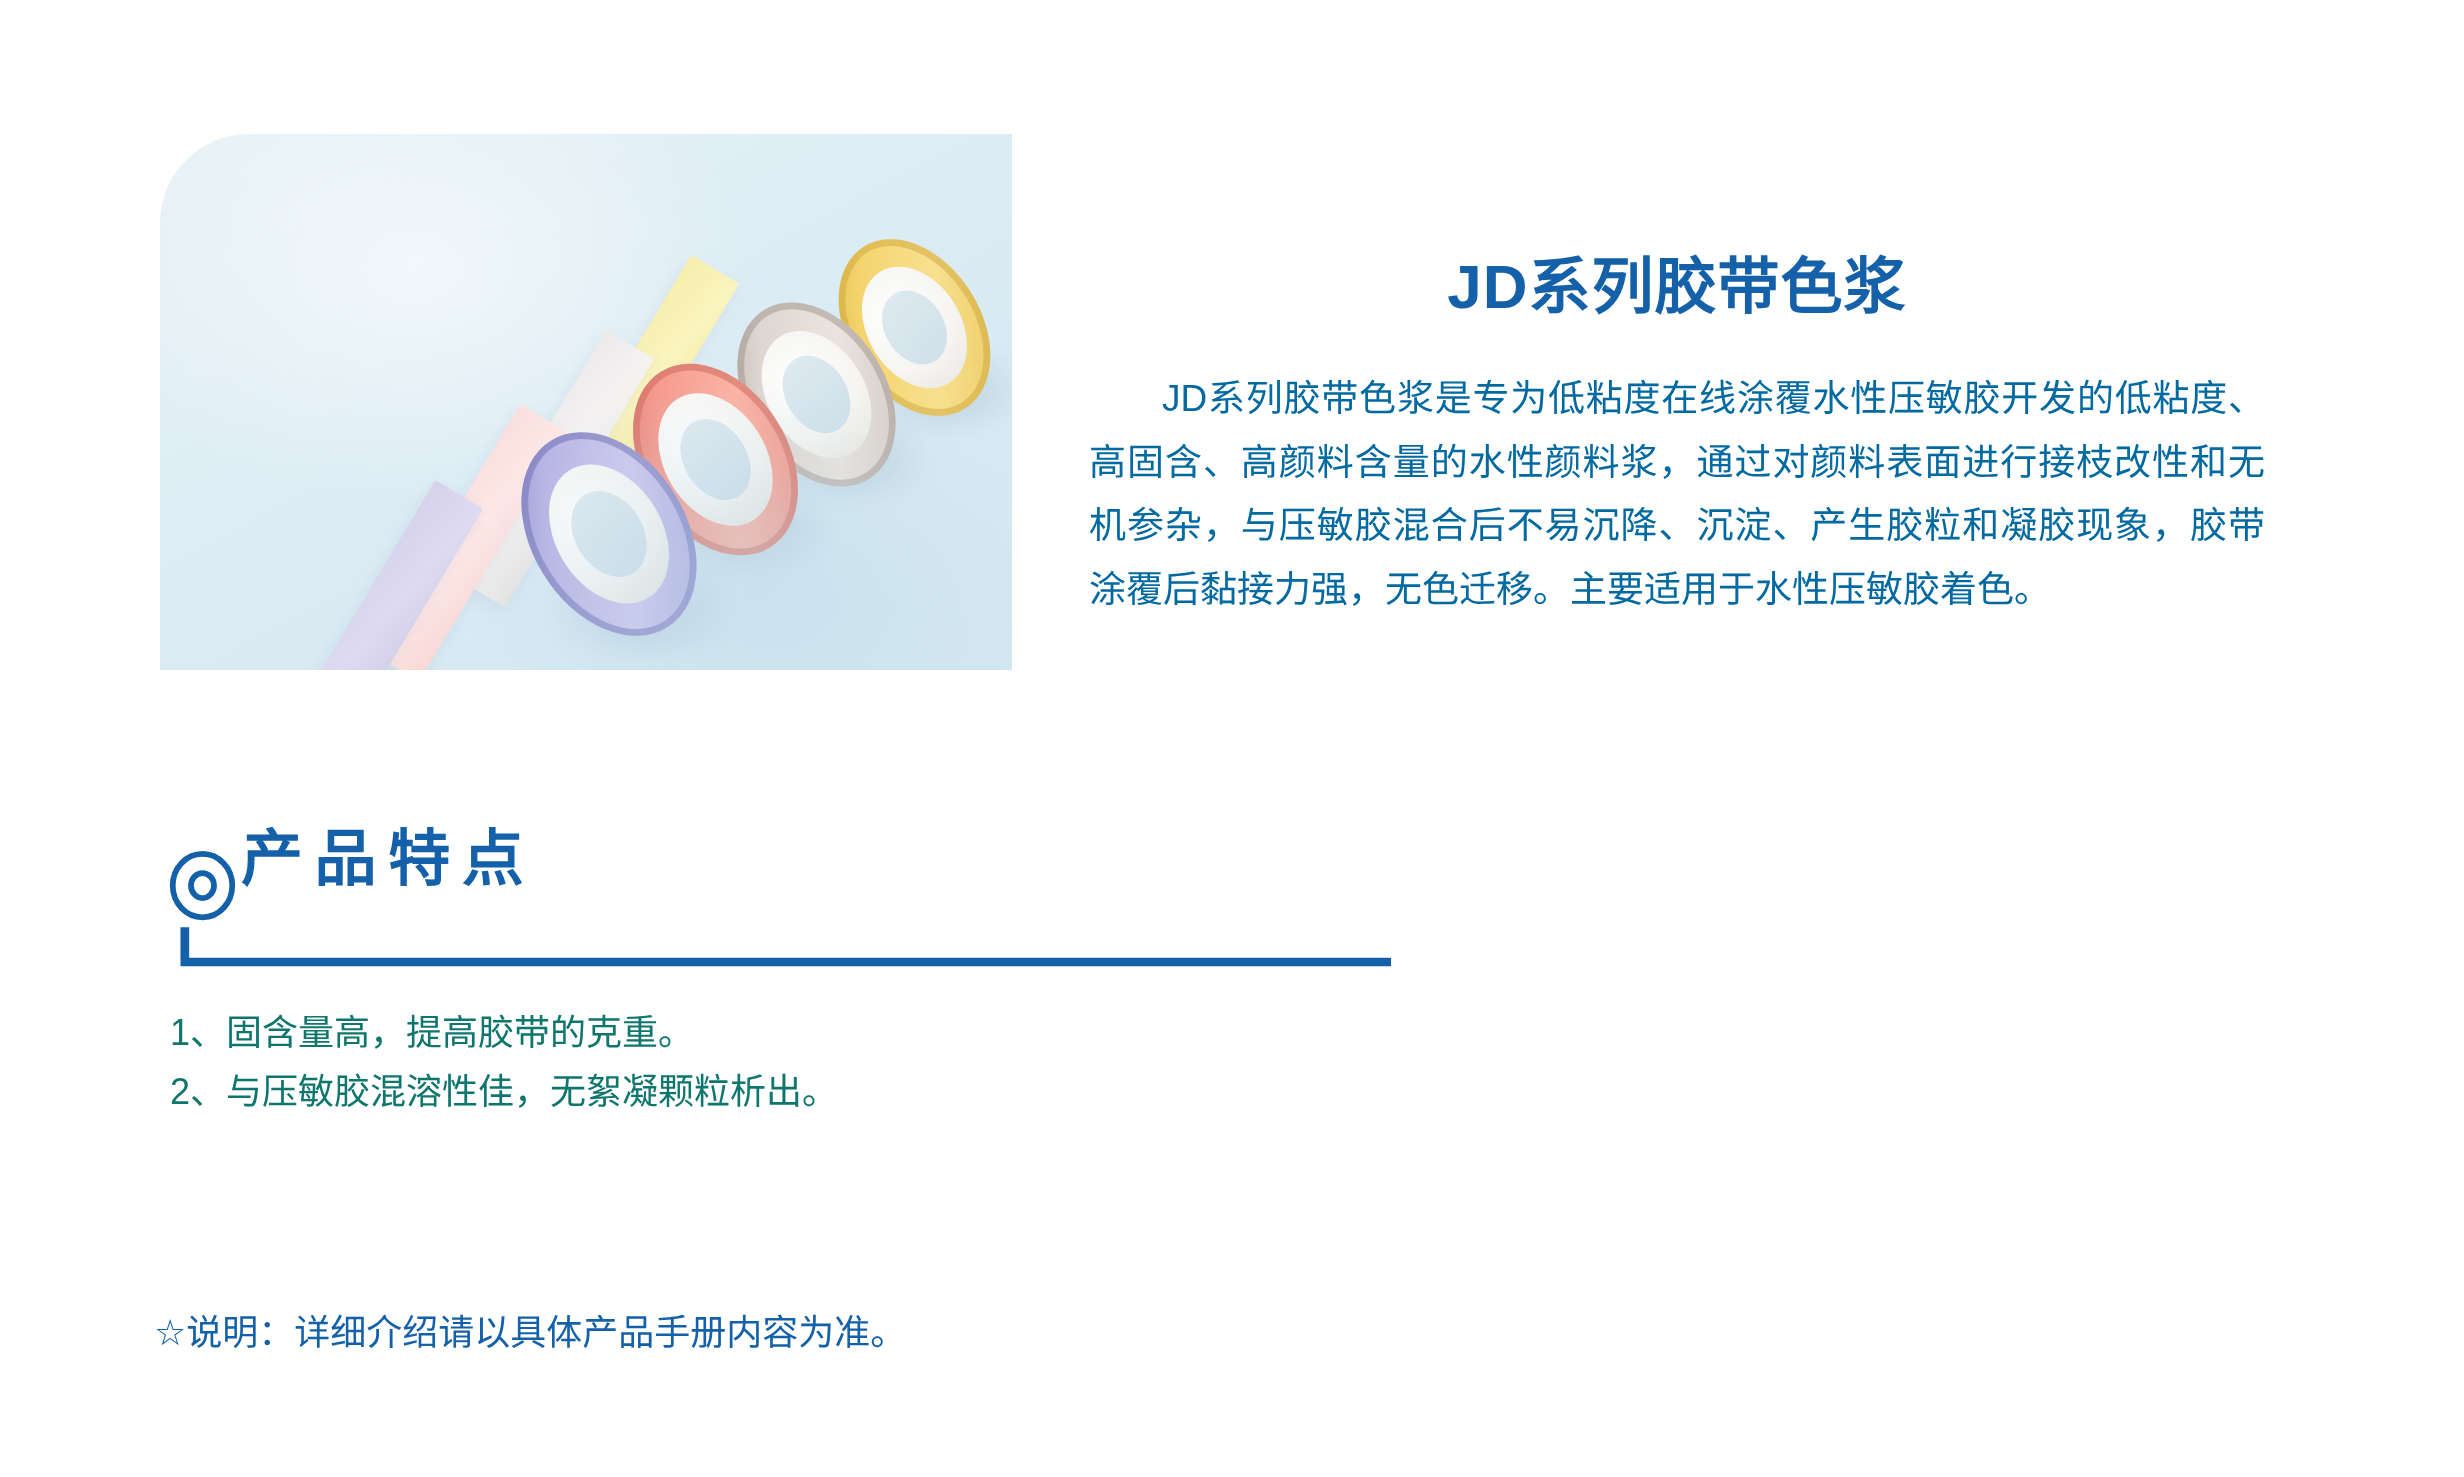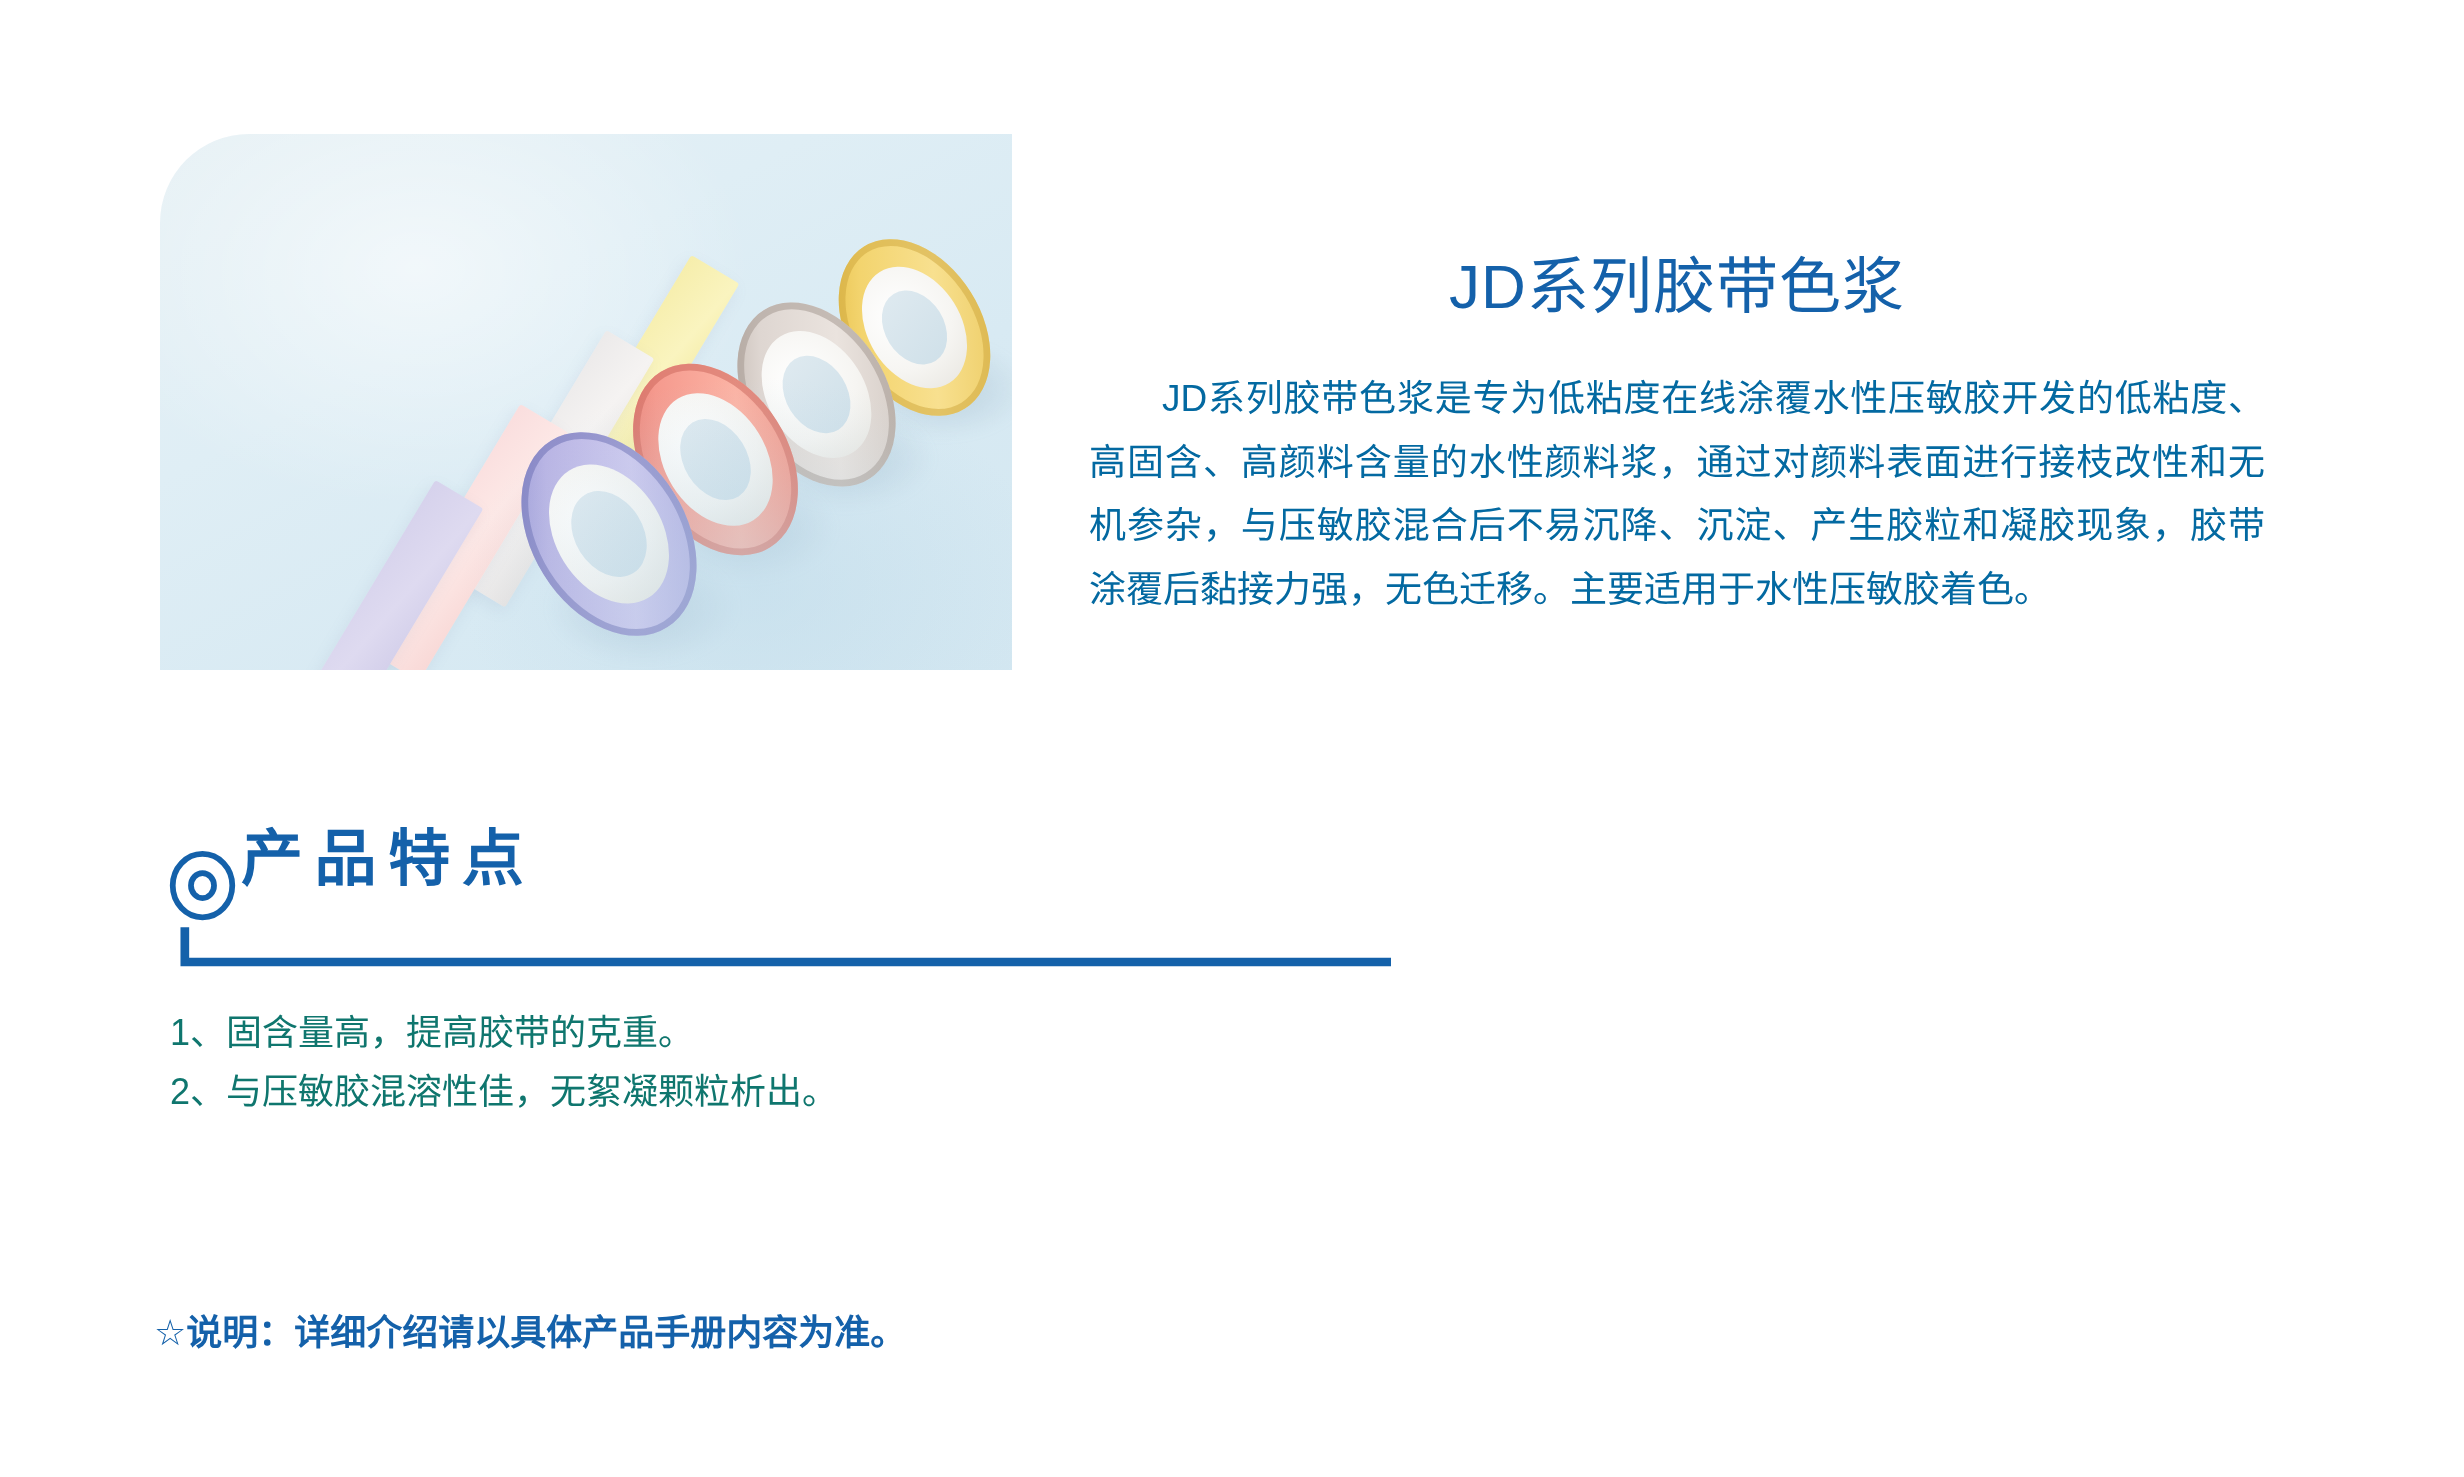--- a/index.html
+++ b/index.html
@@ -164,21 +164,21 @@
   
   .hero-copy {
     position: absolute;
     left: 1089px;
     top: 253px;
     width: 1176px;
   }
   .hero-title {
     color: #1461aa;
     font-size: 62px;
-    font-weight: normal;
+    font-weight: bold;
     letter-spacing: 1px;
     text-align: center;
     line-height: 1.1;
     margin: 0 0 46px 0;
     white-space: nowrap;
   }
   .hero-paragraph {
     color: #0369a1;
     font-size: 37px;
     line-height: 1.72;
@@ -239,21 +239,21 @@
     line-height: 1.63;
     white-space: nowrap;
     font-weight: 500;
   }
   .feature-note {
     position: absolute;
     left: 154px;
     top: 502px;
     color: #1461aa;
     font-size: 36px;
-    font-weight: 700;
+    font-weight: 400;
     white-space: nowrap;
   }
 </style>
 </head>
 <body>
 
 <div class="hero">
 
   <div class="photo-frame">
     <div class="photo-inner">

